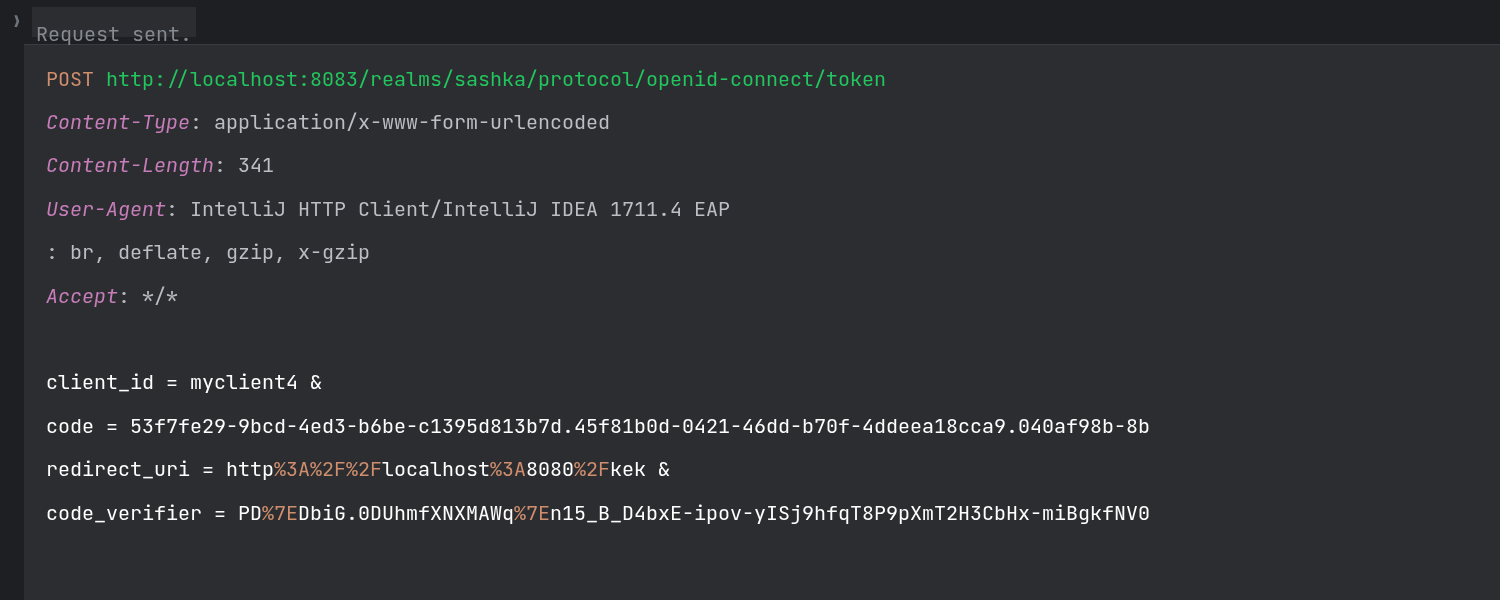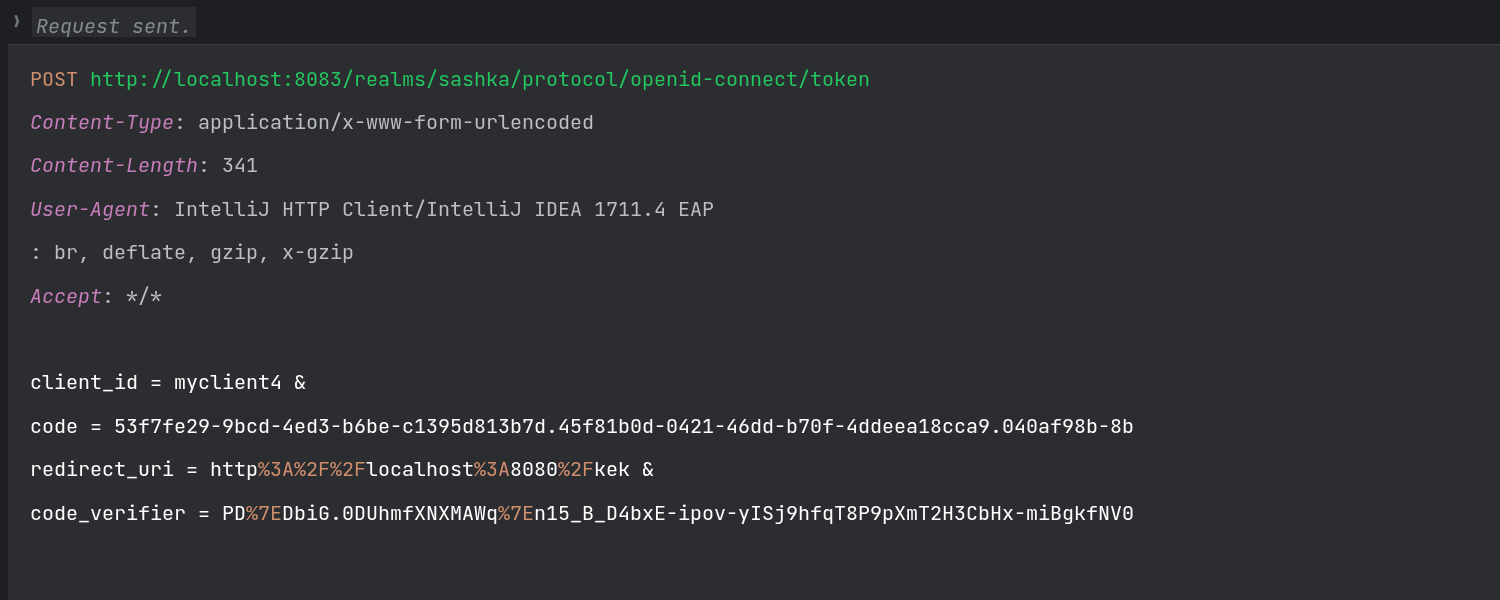--- a/index.html
+++ b/index.html
@@ -23,30 +23,29 @@
   .collapse-arrow {
     color: #6f737a;
     font-size: 16px;
     margin-right: 6px;
     display: inline-block;
     width: 14px;
   }
   .collapsed-label {
     background: #2b2d30;
     color: #868a91;
-    font-style: italic;
-    padding: 4px 4px;
+    padding: 12px 4px;
     display: inline-block;
     height: 30px;
     line-height: 30px;
   }
   .request-panel {
     background: #2b2d30;
     border-top: 1px solid #393b40;
-    margin-left: 8px;
+    margin-left: 24px;
     padding: 12px 22px 24px 22px;
     height: calc(100% - 44px);
     overflow: hidden;
   }
   .ln {
     white-space: pre;
     height: 43.4px;
     display: flex;
     align-items: center;
   }

